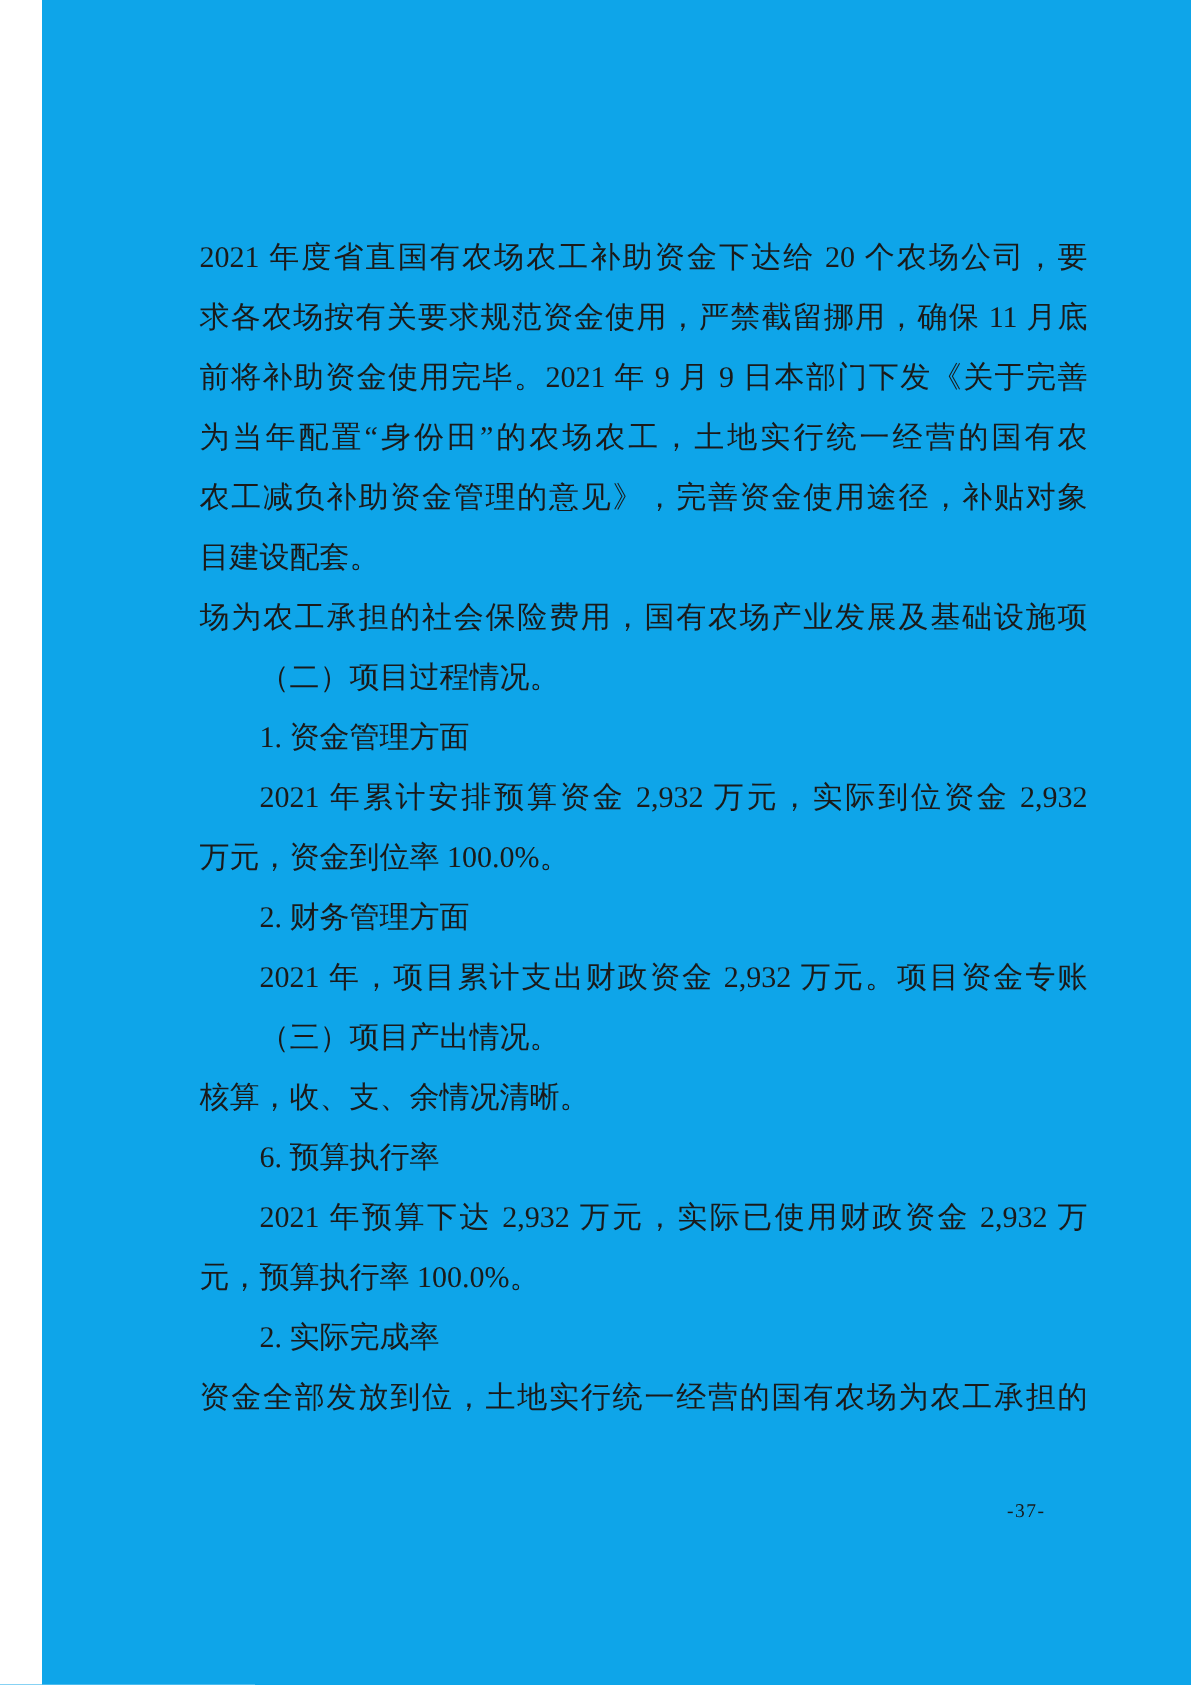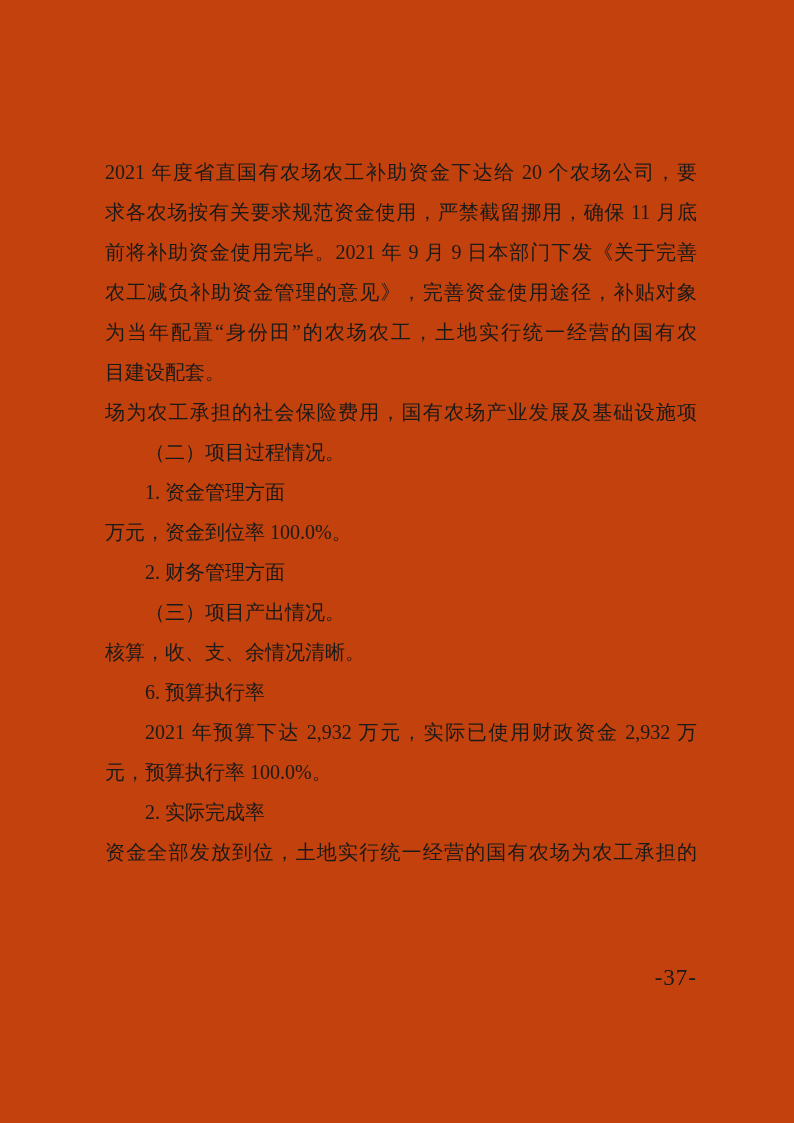--- a/index.html
+++ b/index.html
@@ -7,21 +7,22 @@
   body {
     position: relative;
     background: #ffffff;
     font-family: "Liberation Serif", "DejaVu Serif", serif;
     color: #1a1a1a;
     overflow: hidden;
   }
   .page {
     position: absolute;
     inset: 0;
-    background: #c2410c;
+    background: #0ea5e9;
+    margin-left: 28px;
   }
   .content {
     position: absolute;
     left: 105px;
     top: 152px;
     width: 592px;
   }
   .line {
     font-size: 20px;
     line-height: 40px;
@@ -35,44 +36,46 @@
   }
   .line.h {
     font-weight: normal;
     text-align-last: left;
   }
   .line.ind {
     text-indent: 2em;
   }
   .page-number {
     position: absolute;
-    top: 966px;
+    top: 995px;
     right: 97px;
-    font-size: 23px;
+    font-size: 13px;
     line-height: 24px;
     letter-spacing: 1px;
     color: #1a1a1a;
   }
 </style>
 </head>
 <body>
 
 <div class="page">
   <div class="content">
     <div class="line">2021 年度省直国有农场农工补助资金下达给 20 个农场公司，要</div>
     <div class="line">求各农场按有关要求规范资金使用，严禁截留挪用，确保 11 月底</div>
     <div class="line">前将补助资金使用完毕。2021 年 9 月 9 日本部门下发《关于完善</div>
+    <div class="line">为当年配置“身份田”的农场农工，土地实行统一经营的国有农</div>
     <div class="line">农工减负补助资金管理的意见》，完善资金使用途径，补贴对象</div>
-    <div class="line">为当年配置“身份田”的农场农工，土地实行统一经营的国有农</div>
     <div class="line last">目建设配套。</div>
     <div class="line">场为农工承担的社会保险费用，国有农场产业发展及基础设施项</div>
     <div class="line h ind">（二）项目过程情况。</div>
     <div class="line h ind">1. 资金管理方面</div>
+    <div class="line ind">2021 年累计安排预算资金 2,932 万元，实际到位资金 2,932</div>
     <div class="line last">万元，资金到位率 100.0%。</div>
     <div class="line h ind">2. 财务管理方面</div>
+    <div class="line ind">2021 年，项目累计支出财政资金 2,932 万元。项目资金专账</div>
     <div class="line h ind">（三）项目产出情况。</div>
     <div class="line last">核算，收、支、余情况清晰。</div>
     <div class="line h ind">6. 预算执行率</div>
     <div class="line ind">2021 年预算下达 2,932 万元，实际已使用财政资金 2,932 万</div>
     <div class="line last">元，预算执行率 100.0%。</div>
     <div class="line h ind">2. 实际完成率</div>
     <div class="line">资金全部发放到位，土地实行统一经营的国有农场为农工承担的</div>
   </div>
   <div class="page-number">-37-</div>
 </div>

